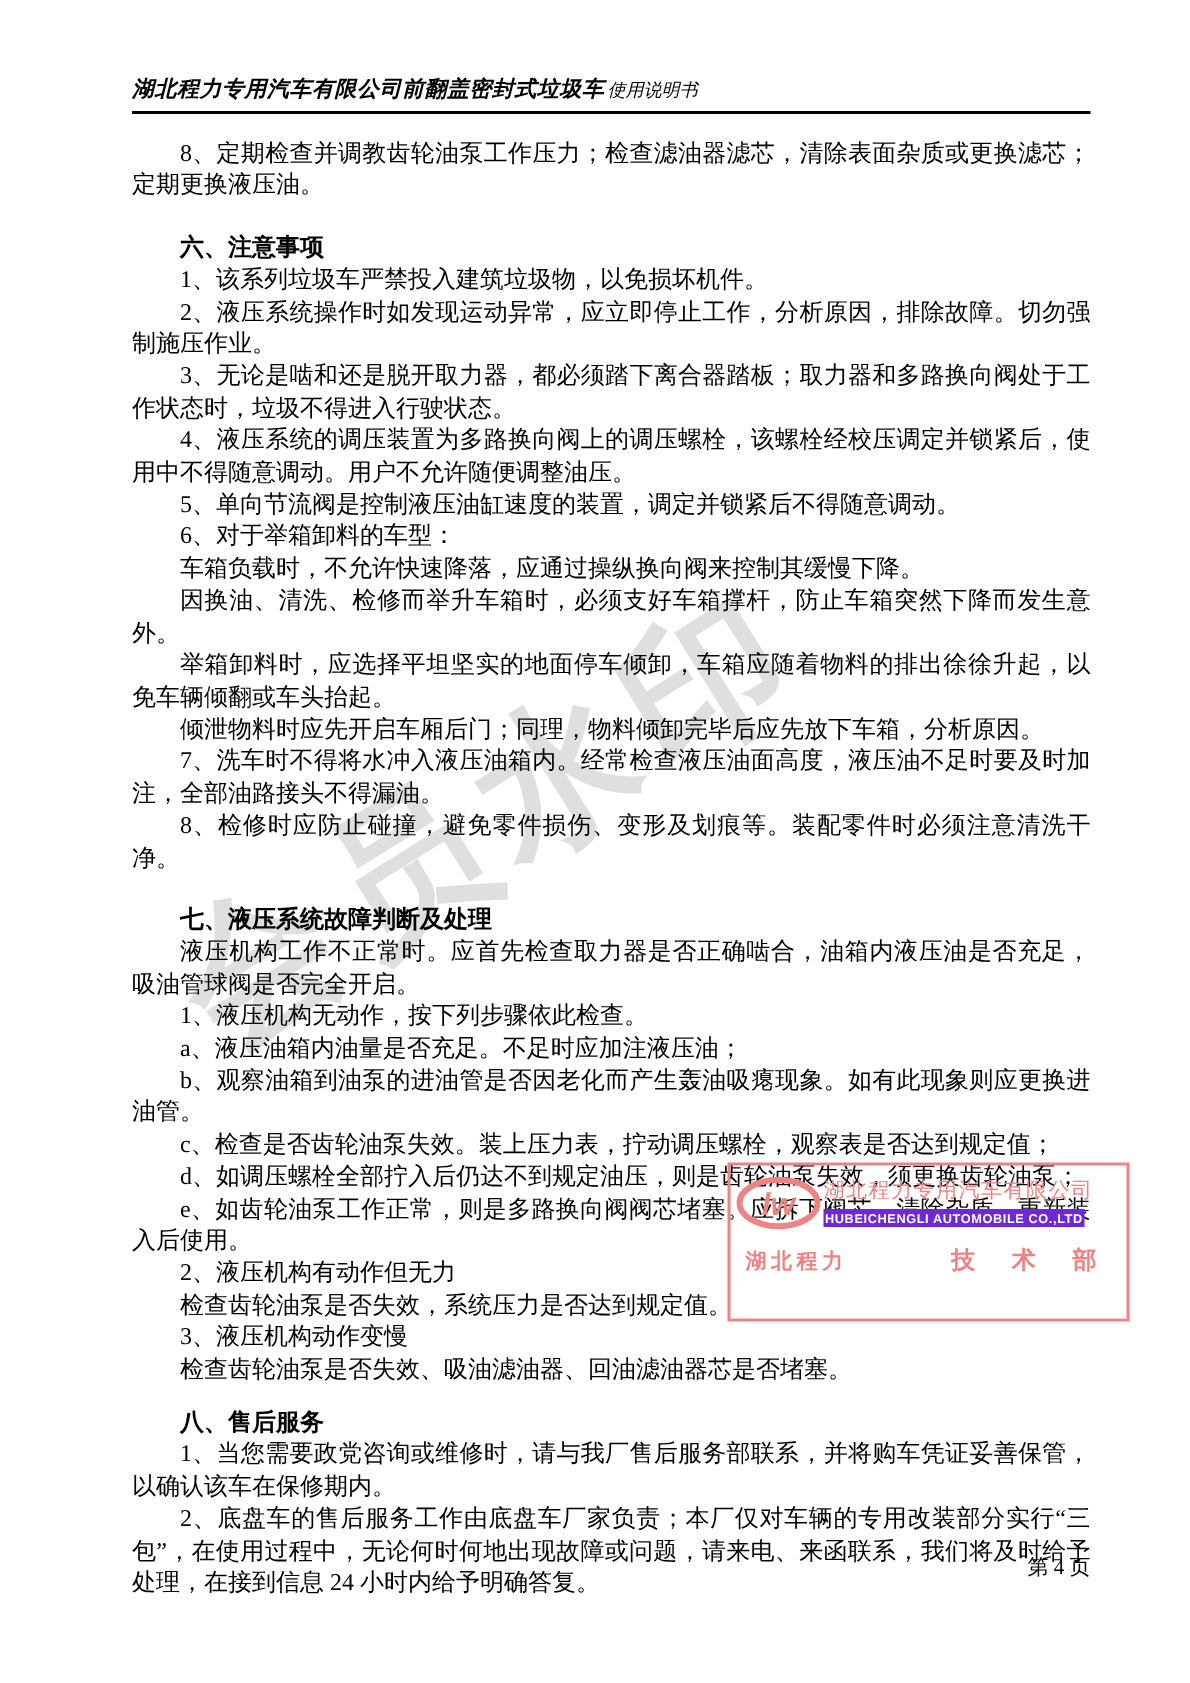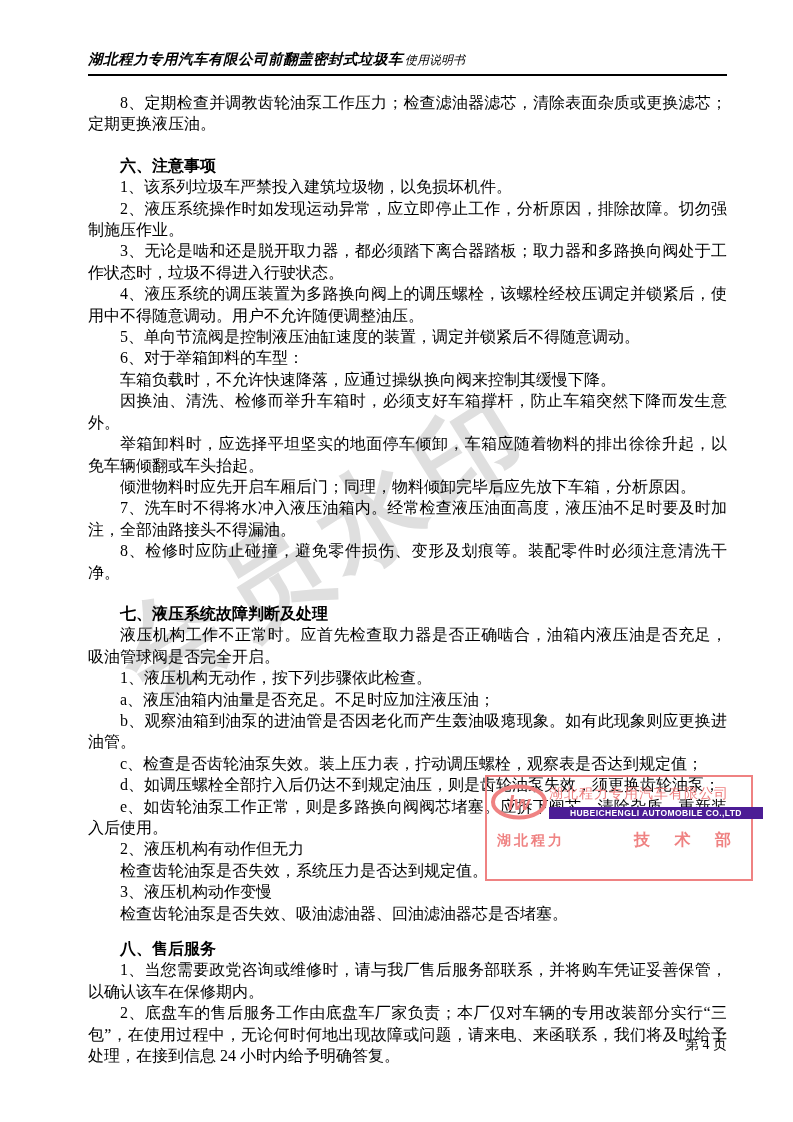--- a/index.html
+++ b/index.html
@@ -53,23 +53,23 @@
     background:transparent;
   }
   .stamp-top { display:flex; align-items:center; padding:3px 2px 0 2px; }
   .stamp-logo { width:60px; height:44px; flex:none; }
   .stamp-right { flex:1; min-width:0; }
   .stamp-cn {
     font-weight:normal; font-size:14px; letter-spacing:1px;
     white-space:nowrap; color:#ef8282; line-height:17px;
   }
   .stamp-en {
-    display:inline-block; background:#4c1d95; color:#fff;
+    display:inline-block; background:#6d28d9; color:#fff;
     font-weight:bold; font-size:8.5px; letter-spacing:0.4px;
-    padding:1px 21px; margin-top:2px; white-space:nowrap;
+    padding:1px 1px; margin-top:2px; white-space:nowrap;
   }
   .stamp-bottom {
     display:flex; align-items:baseline; justify-content:space-between;
     padding:6px 10px 0 10px;
   }
   .stamp-brand { font-weight:bold; font-size:14px; letter-spacing:3px; }
   .stamp-dept  { font-weight:bold; font-size:16px; letter-spacing:10px; }
 
   
   .footer {

